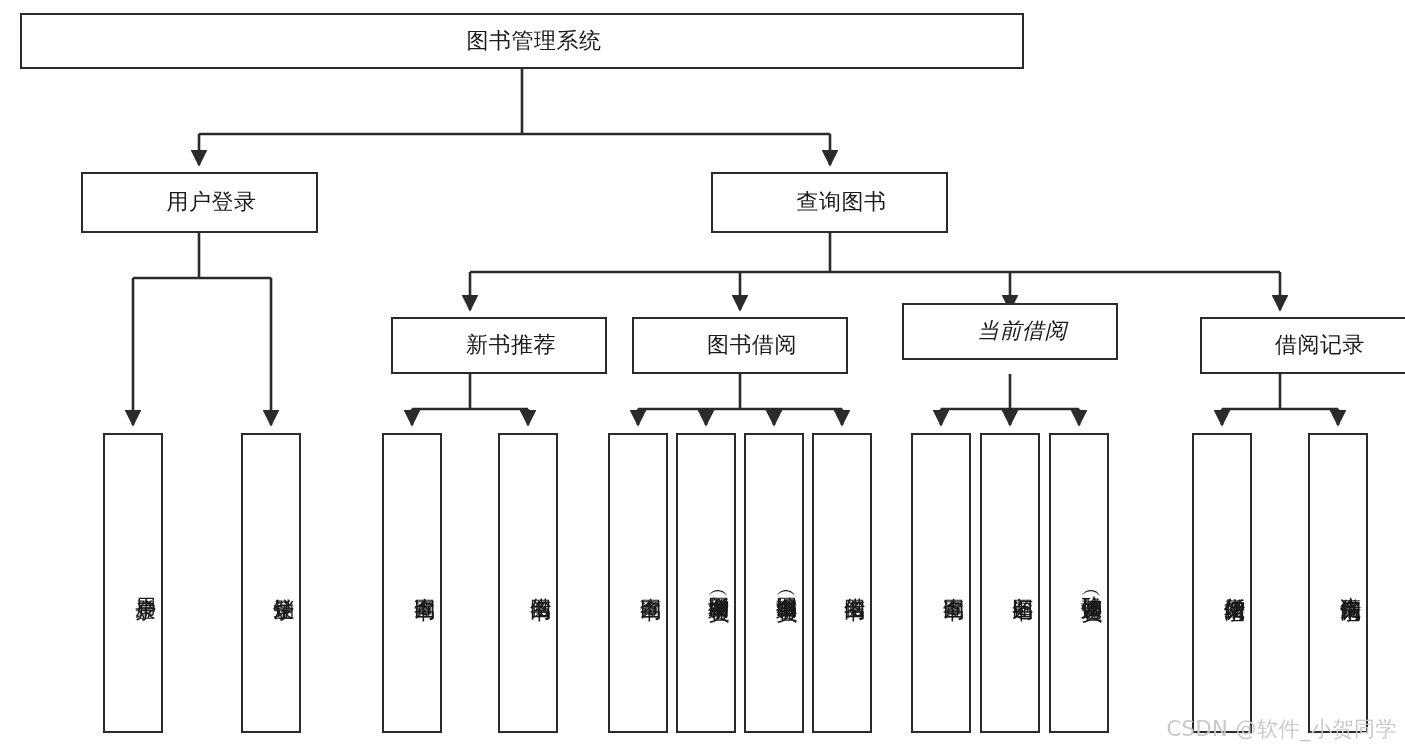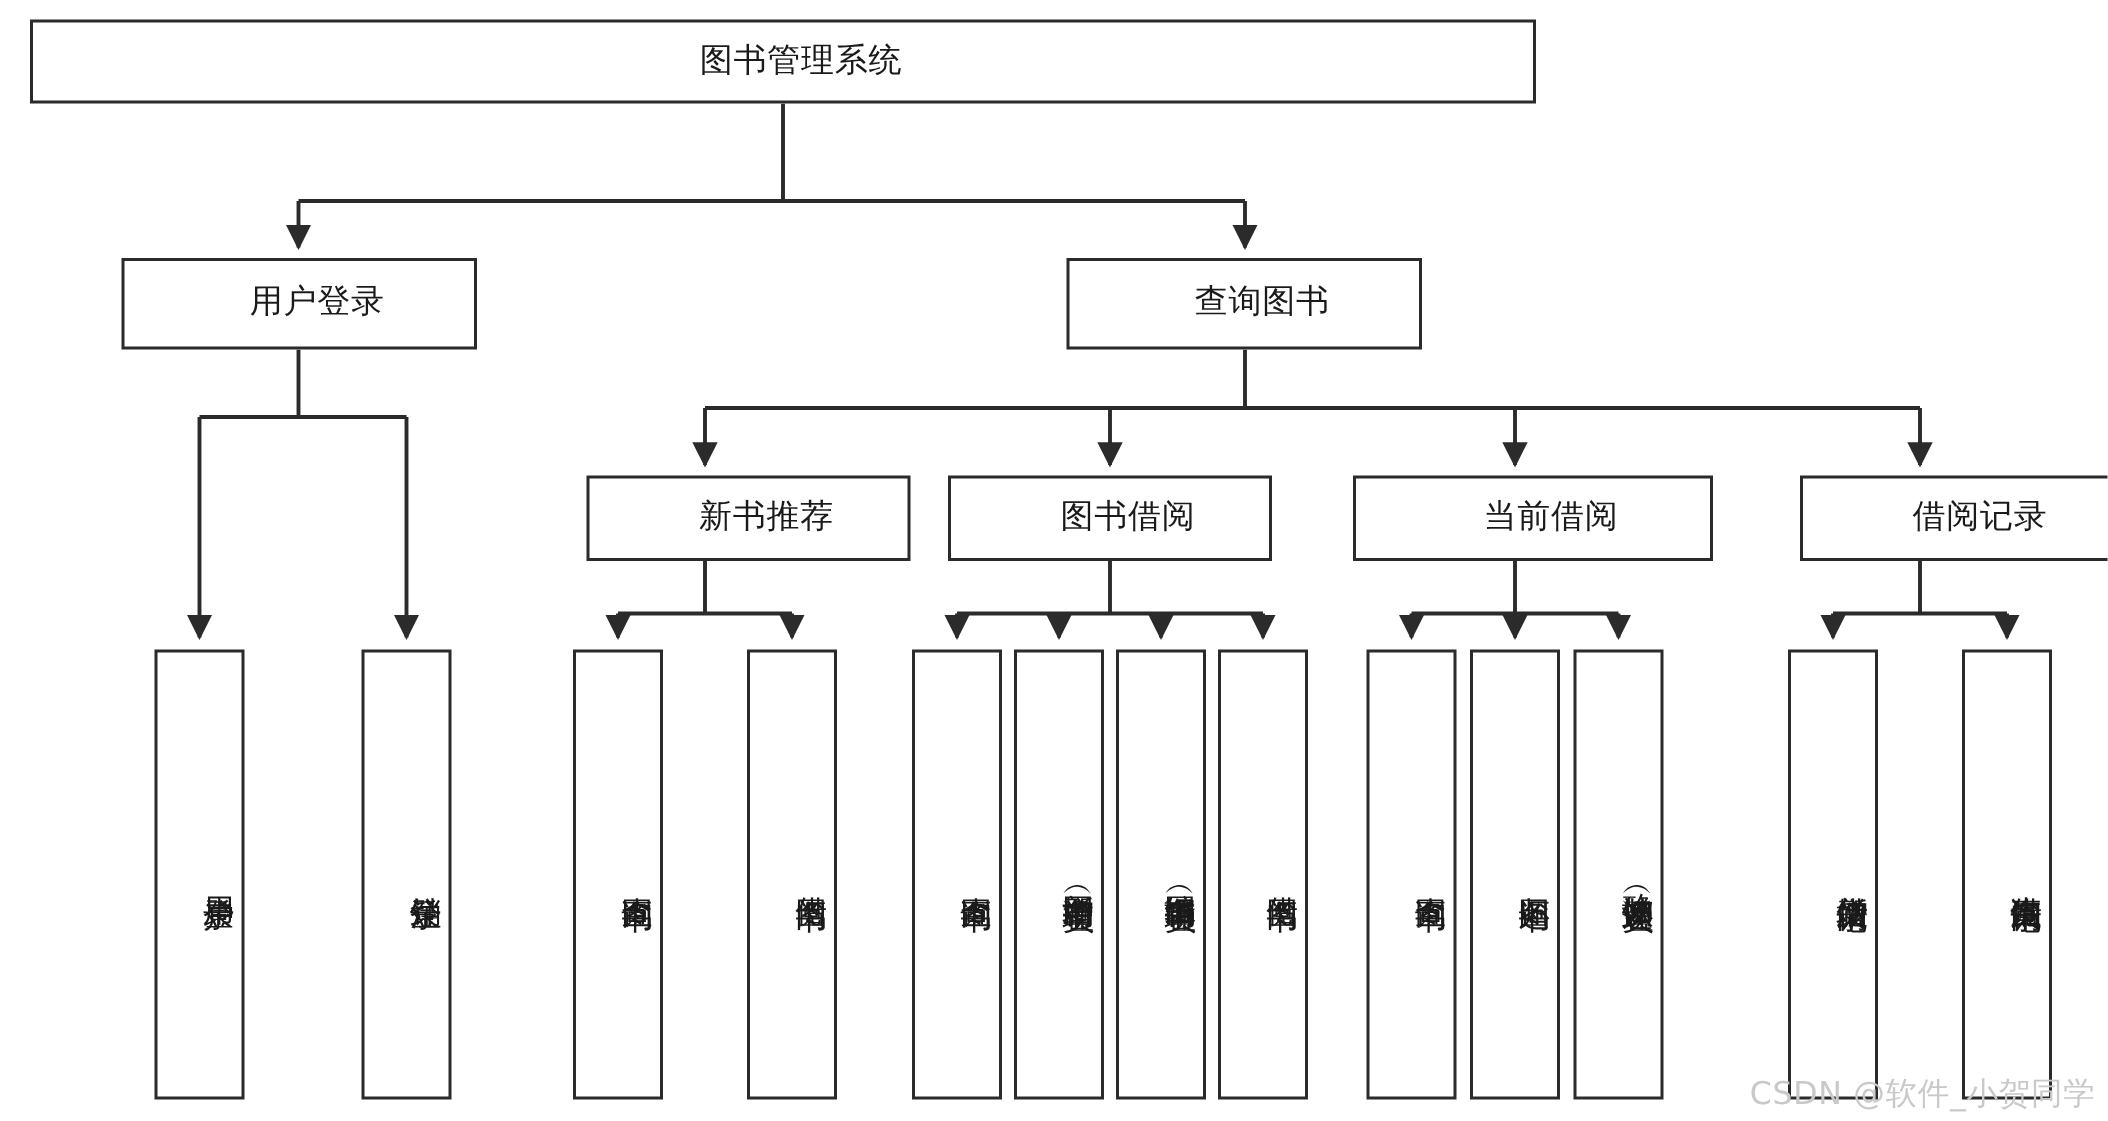--- a/index.html
+++ b/index.html
@@ -129,21 +129,21 @@
   <div class="node-box" style="left:711px; top:172px; width:237px; height:61px;">
     <span class="node-label-h">查询图书</span>
   </div>
 
   <div class="node-box" style="left:371px; top:317px; width:216px; height:57px;margin-left:20px;">
     <span class="node-label-h">新书推荐</span>
   </div>
   <div class="node-box" style="left:632px; top:317px; width:216px; height:57px;">
     <span class="node-label-h">图书借阅</span>
   </div>
-  <div class="node-box" style="left:902px; top:317px; width:240px; height:57px;">
+  <div class="node-box" style="left:902px; top:303px; width:216px; height:57px;font-style:italic;">
     <span class="node-label-h">当前借阅</span>
   </div>
   <div class="node-box" style="left:1200px; top:317px; width:216px; height:57px;">
     <span class="node-label-h">借阅记录</span>
   </div>
 
   <div class="node-box" style="left:103px; top:433px; width:60px; height:300px;">
     <span class="node-label-v">用户登录</span>
   </div>
   <div class="node-box" style="left:241px; top:433px; width:60px; height:300px;">

